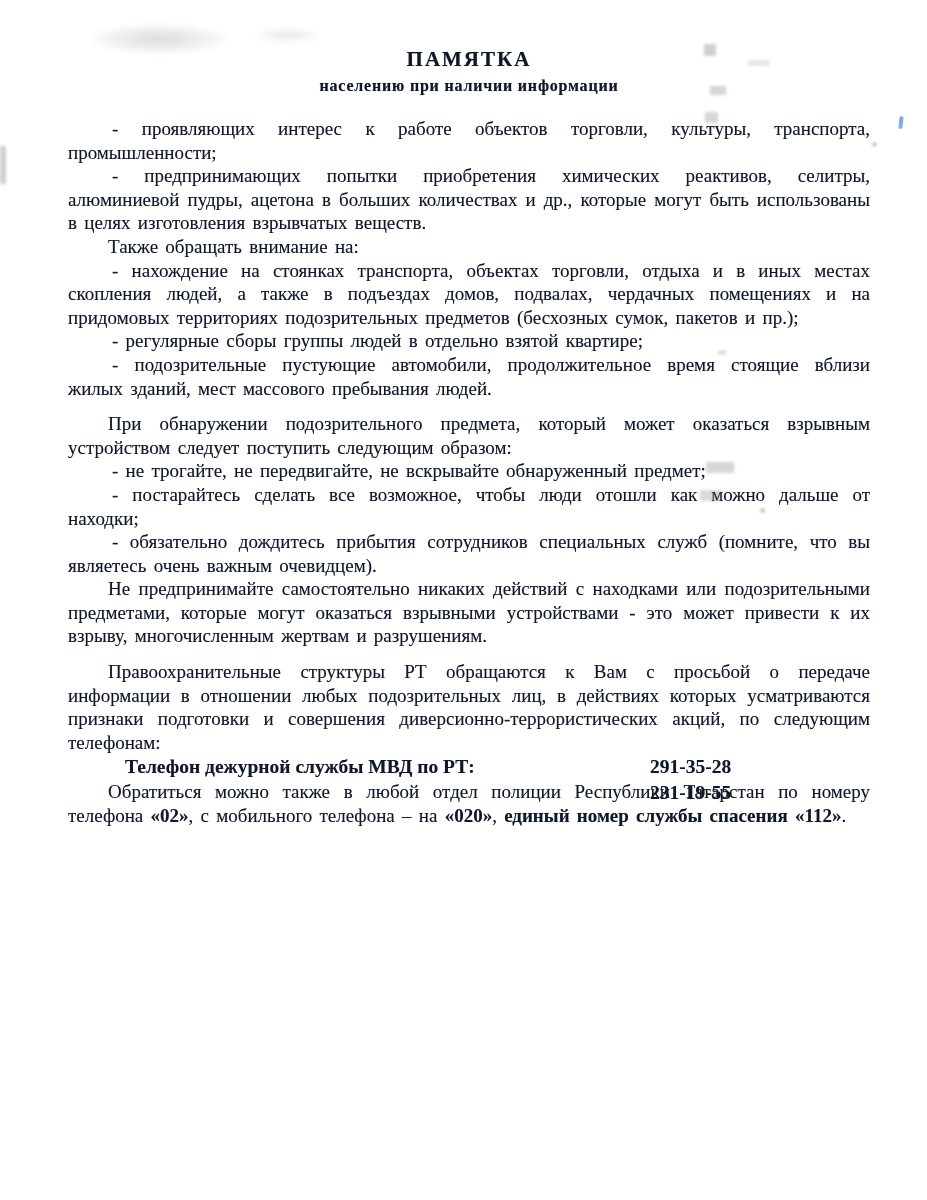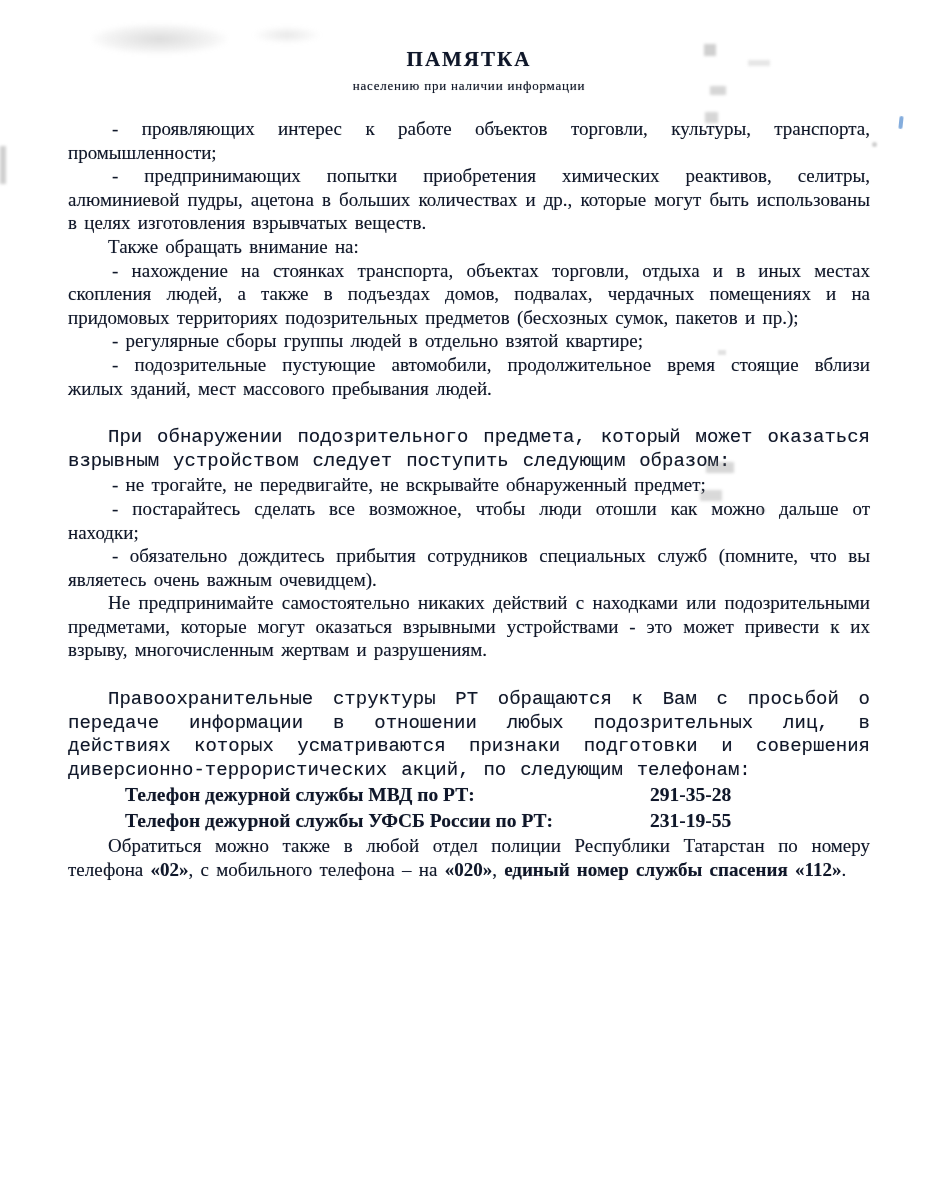--- a/index.html
+++ b/index.html
@@ -26,36 +26,36 @@
     margin-bottom: 18px;
     text-shadow: 0 0 0.8px rgba(30,30,30,0.5);
   }
   .doc-title {
     font-size: 21px;
     font-weight: bold;
     letter-spacing: 2px;
     line-height: 27px;
   }
   .doc-subtitle {
-    font-size: 13px;
-    font-weight: normal;
+    font-size: 16px;
+    font-weight: bold;
     letter-spacing: 0.8px;
     line-height: 26px;
   }
   .para {
     margin: 0;
     font-size: 19px;
     line-height: 23.6px;
     text-align: justify;
     word-spacing: 2.5px;
     text-shadow: 0 0 0.7px rgba(40,40,40,0.4);
   }
   .indent1 { text-indent: 40px; }
   .dash    { text-indent: 44px; }
-  .gap     { margin-top: 26px; font-family: Liberation Mono, monospace; }
+  .gap     { margin-top: 12px; }
   .phone-line {
     margin: 0;
     position: relative;
     padding-left: 57px;
     font-size: 19.5px;
     font-weight: bold;
     line-height: 26px;
     text-shadow: 0 0 0.7px rgba(40,40,40,0.4);
   }
   .phone-number {
@@ -134,21 +134,20 @@
   <p class="para dash">- обязательно дождитесь прибытия сотрудников специальных служб (помните, что вы являетесь очень важным очевидцем).</p>
   <p class="para indent1">Не предпринимайте самостоятельно никаких действий с находками или подозрительными предметами, которые могут оказаться взрывными устройствами - это может привести к их взрыву, многочисленным жертвам и разрушениям.</p>
 
   <p class="para indent1 gap">Правоохранительные структуры РТ обращаются к Вам с просьбой о передаче информации в отношении любых подозрительных лиц, в действиях которых усматриваются признаки подготовки и совершения диверсионно-террористических акций, по следующим телефонам:</p>
 
   <p class="phone-line">
     <span class="phone-label">Телефон дежурной службы МВД по РТ:</span>
     <span class="phone-number">291-35-28</span>
   </p>
   <p class="phone-line">
-    <span class="phone-label">Телефон дежурной службы УФСБ России по РТ:</span>
     <span class="phone-number">231-19-55</span>
   </p>
 
   <p class="para indent1">
     <span>Обратиться можно также в любой отдел полиции Республики Татарстан по номеру телефона </span><span class="b">«02»</span><span>, с мобильного телефона – на </span><span class="b">«020»</span><span>, </span><span class="b">единый номер службы спасения «112»</span><span>.</span>
   </p>
 
 </div>
 
 </body></html>

